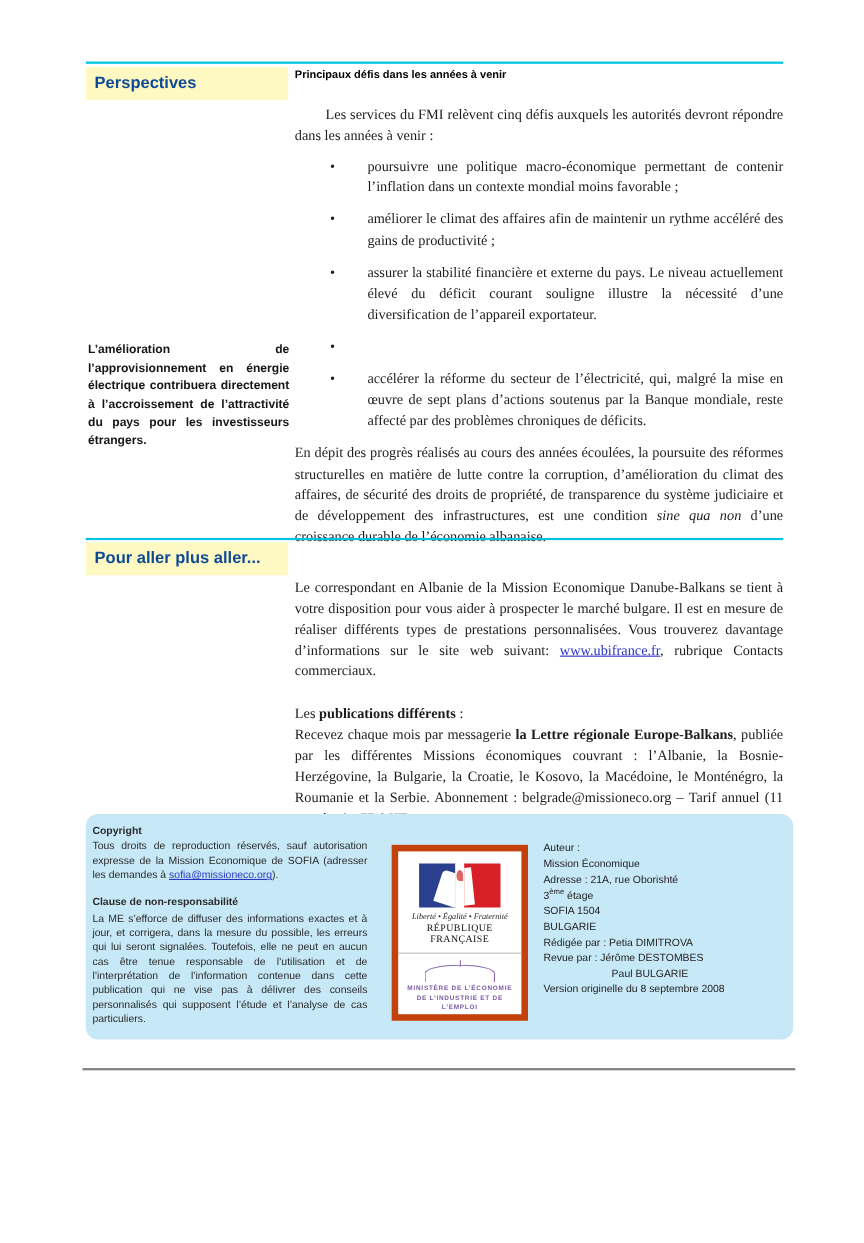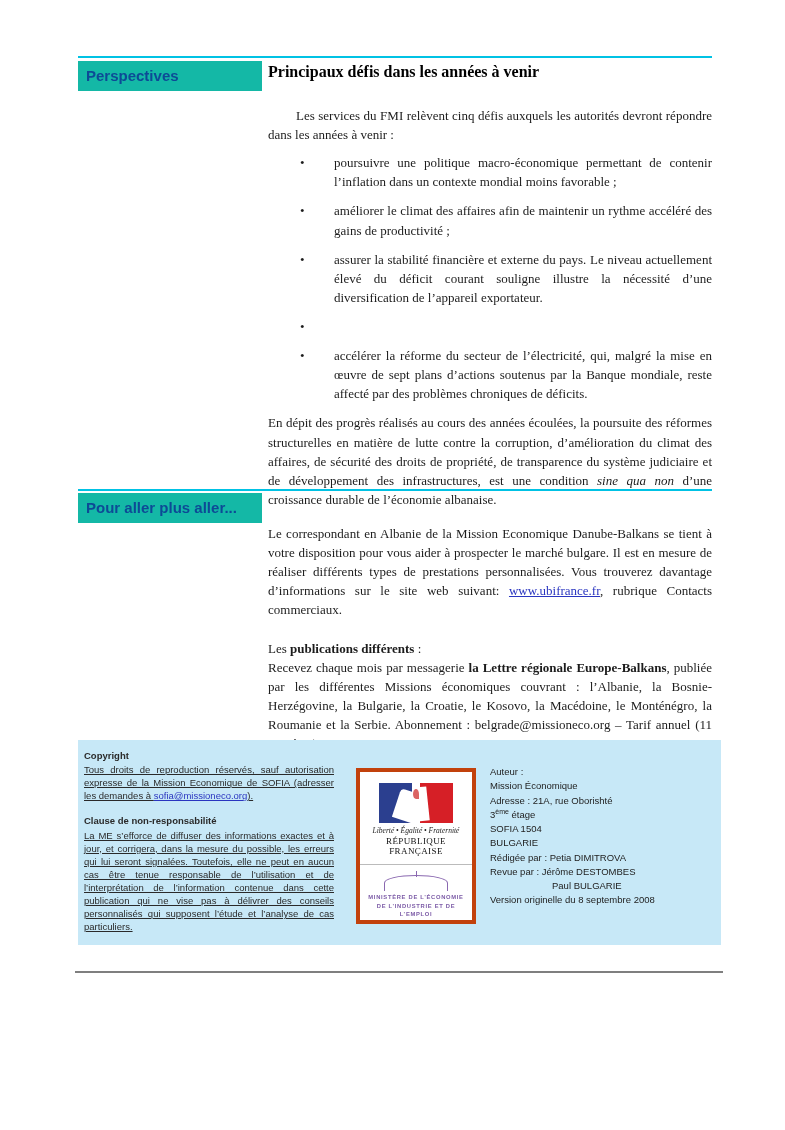--- a/index.html
+++ b/index.html
@@ -4,61 +4,61 @@
 <style>
   html,body{margin:0;padding:0;background:#ffffff;}
   .page{position:relative;width:785px;height:1130px;background:#ffffff;overflow:hidden;
         font-family:"Liberation Serif", serif;color:#1c1c1c;}
 
   
   .rule-cyan{position:absolute;left:78px;width:634px;height:2px;background:#00c2e4;}
   .rule-grey{position:absolute;left:75px;top:971px;width:648px;height:2px;background:#7f7f7f;}
 
   
-  .section-label{position:absolute;left:78px;width:184px;height:30px;background:#14b8a6;
+  .section-label{position:absolute;left:78px;width:184px;height:30px;background:#fef9c3;
         font-family:"Liberation Sans", sans-serif;font-weight:bold;font-size:15px;
         color:#0d4a96;line-height:30px;padding-left:8px;box-sizing:border-box;}
 
   .doc-title{position:absolute;left:268px;top:63px;width:444px;margin:0;
-        font-family:Liberation Serif, serif;font-weight:bold;font-size:16px;color:#000;}
+        font-family:Liberation Sans, sans-serif;font-weight:bold;font-size:10px;color:#000;}
 
   
   .side-note{position:absolute;left:80px;width:183px;
         font-family:"Liberation Sans", sans-serif;font-weight:bold;font-size:11px;
         line-height:1.5;text-align:justify;color:#161616;}
   .side-note-1{top:160px;}
   .side-note-2{top:310px;}
 
   
-  .main-col{position:absolute;left:268px;top:106px;width:444px;font-size:13px;line-height:1.47;}
+  .main-col{position:absolute;left:268px;top:94px;width:444px;font-size:13px;line-height:1.47;}
   .main-col p{margin:0;text-align:justify;}
   .intro{text-indent:28px;margin-bottom:9px !important;}
   .bullet-row{display:flex;margin-bottom:10px;}
   .bullet-mark{width:34px;padding-left:32px;box-sizing:content-box;flex:0 0 auto;
         width:34px;font-size:13px;}
   .bullet-text{flex:1;text-align:justify;}
   .closing{margin-top:4px !important;}
 
   .further-col{position:absolute;left:268px;top:524px;width:444px;font-size:13px;line-height:1.47;}
   .further-col p{margin:0;text-align:justify;}
   .bold{font-weight:bold;}
   .it{font-style:italic;}
   a.lnk{color:#2a35c0;text-decoration:underline;cursor:pointer;}
   .para-gap{height:19px;}
 
   
   .footer-box{position:absolute;left:78px;top:740px;width:643px;height:205px;background:#c7e8f7;
         font-family:"Liberation Sans", sans-serif;font-size:9.5px;color:#2a2a2a;
-        display:flex;box-sizing:border-box;padding:9px 6px 0 6px;}
+        display:flex;box-sizing:border-box;padding:9px 6px 0 6px;border-radius:11px;}
   .f-left{width:262px;flex:0 0 auto;line-height:1.38;}
-  .f-left p{margin:0 12px 0 0;text-align:justify;text-decoration:underline;}
+  .f-left p{margin:0 12px 0 0;text-align:justify;}
   .f-h{font-weight:bold;margin-bottom:1px;}
   .f-gap{height:12px;}
   .logo-panel{width:112px;flex:0 0 auto;margin-left:10px;margin-top:19px;height:148px;
-        background:#ffffff;border:4px solid #c2410c;display:flex;flex-direction:column;align-items:center;}
+        background:#ffffff;border:6px solid #c2410c;display:flex;flex-direction:column;align-items:center;}
   .rf{margin-top:11px;text-align:center;}
   .flag{width:74px;height:40px;display:flex;margin:0 auto;}
   .flag .b{background:#2b3f8f;width:33px;position:relative;overflow:hidden;}
   .flag .b:after{content:"";position:absolute;right:-6px;top:8px;width:22px;height:30px;
         background:#ffffff;transform:rotate(18deg);border-radius:4px 0 0 0;}
   .flag .w{background:#ffffff;width:8px;position:relative;}
   .flag .w:after{content:"";position:absolute;left:1px;top:6px;width:6px;height:10px;
         border-radius:50% 50% 0 50%;background:#c22;opacity:.7;}
   .flag .r{background:#d61f26;width:33px;position:relative;overflow:hidden;}
   .flag .r:before{content:"";position:absolute;left:-4px;top:4px;width:12px;height:34px;
@@ -80,20 +80,21 @@
 <body>
 
 <div class="page">
 
   <div class="rule-cyan" style="top:56px"></div>
 
   <div class="section-label" style="top:61px">Perspectives</div>
 
   <h1 class="doc-title">Principaux défis dans les années à venir</h1>
 
+  <div class="side-note side-note-2">L’amélioration de l’approvisionnement en énergie électrique contribuera directement à l’accroissement de l’attractivité du pays pour les investisseurs étrangers.</div>
 
   <div class="main-col">
     <p class="intro">Les services du FMI relèvent cinq défis auxquels les autorités devront répondre dans les années à venir :</p>
 
     <div class="bullet-row">
       <span class="bullet-mark">•</span>
       <span class="bullet-text">poursuivre une politique macro-économique permettant de contenir l’inflation dans un contexte mondial moins favorable ;</span>
     </div>
     <div class="bullet-row">
       <span class="bullet-mark">•</span>

